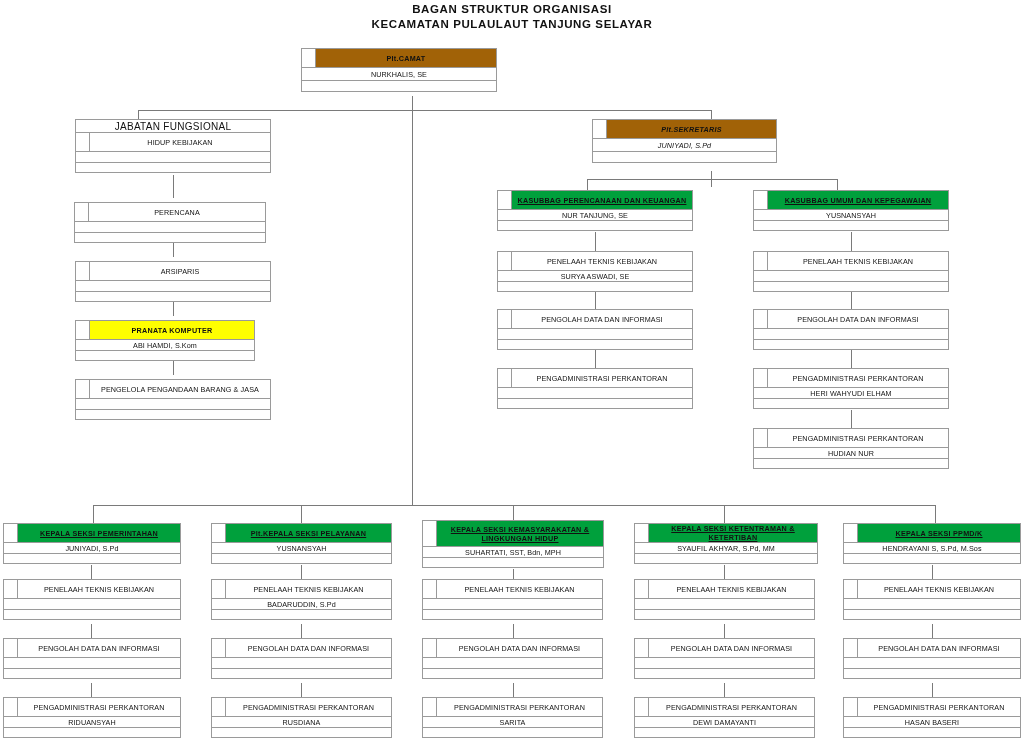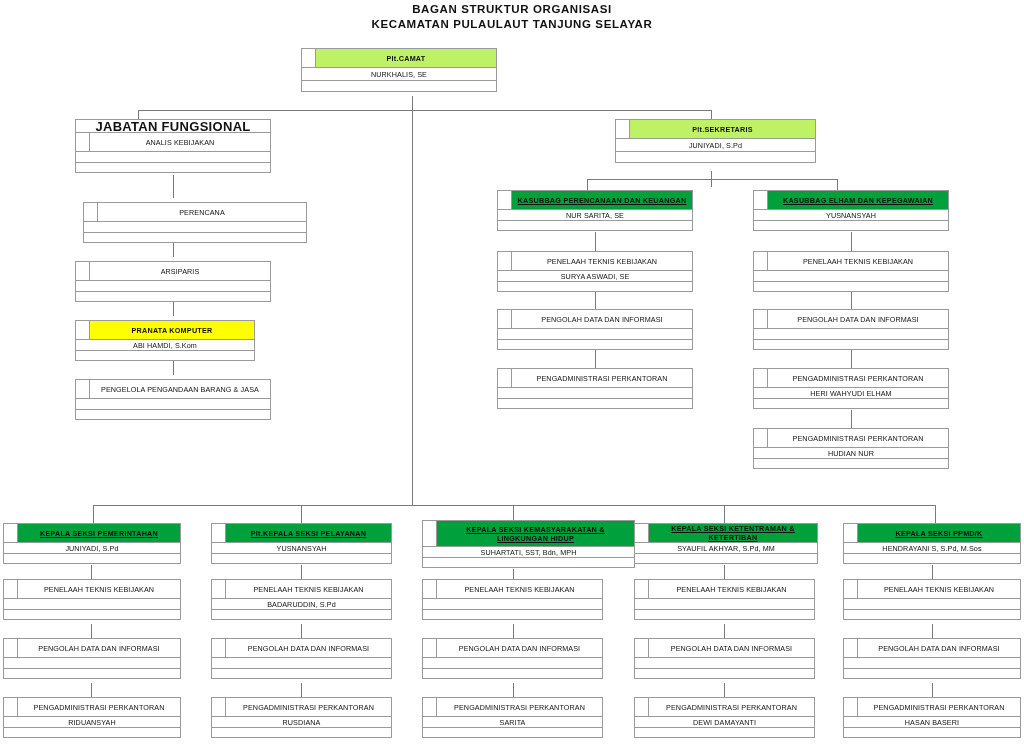--- a/index.html
+++ b/index.html
@@ -36,23 +36,23 @@
     border-right:1px solid #9a9a9a;background:#ffffff;
   }
   .cell{
     box-sizing:border-box;flex:1 1 auto;
     display:flex;align-items:center;justify-content:center;text-align:center;
     padding:0 3px;overflow:hidden;
   }
   .t-title{font-size:7.2px;font-weight:bold;letter-spacing:.25px;line-height:9px;}
   .t-name{font-size:7.2px;font-weight:normal;letter-spacing:.1px;}
   .t-plain{font-size:7.2px;font-weight:normal;letter-spacing:.1px;}
-  .t-head{font-size:13px;font-weight:bold;letter-spacing:.3px;}
-
-  .fill-blue{background:#bef264;}
+  .t-head{font-size:10px;font-weight:normal;letter-spacing:.3px;}
+
+  .fill-blue{background:#a16207;}
   .fill-green{background:#00A03C;text-decoration:underline;}
   .fill-yellow{background:#FFFF00;}
   .fill-none{background:#ffffff;}
 
   .h19{height:19px;}
   .h13{height:13px;}
   .h12{height:12px;}
   .h11{height:11px;}
   .h26{height:26px;}
 </style>
@@ -97,36 +97,36 @@
       <div class="cell t-plain"></div>
     </div>
   </div>
 
   <div class="box" style="left:75px;top:119px;width:196px;">
     <div class="row h13">
       <div class="cell t-head fill-none">JABATAN FUNGSIONAL</div>
     </div>
     <div class="row h19">
       <div class="stub" style="width:14px;"></div>
-      <div class="cell t-plain fill-none">ANALIS KEBIJAKAN</div>
+      <div class="cell t-plain fill-none">HIDUP KEBIJAKAN</div>
     </div>
     <div class="row h11">
       <div class="cell t-name"></div>
     </div>
     <div class="row h11">
       <div class="cell t-plain"></div>
     </div>
   </div>
 
   <div class="ln lnv" style="left:173px;top:175px;height:23px;"></div>
   <div class="ln lnv" style="left:173px;top:234px;height:23px;"></div>
   <div class="ln lnv" style="left:173px;top:293px;height:23px;"></div>
   <div class="ln lnv" style="left:173px;top:352px;height:23px;"></div>
 
-  <div class="box" style="left:83px;top:202px;width:224px;">
+  <div class="box" style="left:74px;top:202px;width:192px;">
     <div class="row h19">
       <div class="stub" style="width:14px;"></div>
       <div class="cell t-plain fill-none">PERENCANA</div>
     </div>
     <div class="row h11">
       <div class="cell t-name"></div>
     </div>
     <div class="row h11">
       <div class="cell t-plain"></div>
     </div>
@@ -164,40 +164,40 @@
       <div class="cell t-plain fill-none">PENGELOLA PENGANDAAN BARANG &amp; JASA</div>
     </div>
     <div class="row h11">
       <div class="cell t-name"></div>
     </div>
     <div class="row h11">
       <div class="cell t-plain"></div>
     </div>
   </div>
 
-  <div class="box" style="left:615px;top:119px;width:201px;">
+  <div class="box" style="left:592px;top:119px;width:185px;font-style:italic;">
     <div class="row h19">
       <div class="stub" style="width:14px;"></div>
       <div class="cell t-title fill-blue">Plt.SEKRETARIS</div>
     </div>
     <div class="row h13">
       <div class="cell t-name">JUNIYADI, S.Pd</div>
     </div>
     <div class="row h12">
       <div class="cell t-plain"></div>
     </div>
   </div>
 
   <div class="box" style="left:497px;top:190px;width:196px;">
     <div class="row h19">
       <div class="stub" style="width:14px;"></div>
       <div class="cell t-title fill-green">KASUBBAG PERENCANAAN DAN KEUANGAN</div>
     </div>
     <div class="row h11">
-      <div class="cell t-name">NUR SARITA, SE</div>
+      <div class="cell t-name">NUR TANJUNG, SE</div>
     </div>
     <div class="row h11">
       <div class="cell t-plain"></div>
     </div>
   </div>
   <div class="ln lnv" style="left:595px;top:232px;height:19px;"></div>
   <div class="ln lnv" style="left:595px;top:291px;height:18px;"></div>
   <div class="ln lnv" style="left:595px;top:349px;height:19px;"></div>
 
   <div class="box" style="left:497px;top:251px;width:196px;">
@@ -235,21 +235,21 @@
       <div class="cell t-name"></div>
     </div>
     <div class="row h11">
       <div class="cell t-plain"></div>
     </div>
   </div>
 
   <div class="box" style="left:753px;top:190px;width:196px;">
     <div class="row h19">
       <div class="stub" style="width:14px;"></div>
-      <div class="cell t-title fill-green">KASUBBAG ELHAM DAN KEPEGAWAIAN</div>
+      <div class="cell t-title fill-green">KASUBBAG UMUM DAN KEPEGAWAIAN</div>
     </div>
     <div class="row h11">
       <div class="cell t-name">YUSNANSYAH</div>
     </div>
     <div class="row h11">
       <div class="cell t-plain"></div>
     </div>
   </div>
   <div class="ln lnv" style="left:851px;top:232px;height:19px;"></div>
   <div class="ln lnv" style="left:851px;top:291px;height:18px;"></div>
@@ -407,21 +407,21 @@
       <div class="cell t-plain fill-none">PENGADMINISTRASI PERKANTORAN</div>
     </div>
     <div class="row h11">
       <div class="cell t-name">RUSDIANA</div>
     </div>
     <div class="row h11">
       <div class="cell t-plain"></div>
     </div>
   </div>
 
-  <div class="box" style="left:422px;top:520px;width:213px;border-radius:16px;">
+  <div class="box" style="left:422px;top:520px;width:182px;border-radius:16px;">
     <div class="row h26">
       <div class="stub" style="width:14px;"></div>
       <div class="cell t-title fill-green">KEPALA SEKSI KEMASYARAKATAN &amp; LINGKUNGAN HIDUP</div>
     </div>
     <div class="row h11">
       <div class="cell t-name">SUHARTATI, SST, Bdn, MPH</div>
     </div>
     <div class="row h11">
       <div class="cell t-plain"></div>
     </div>

